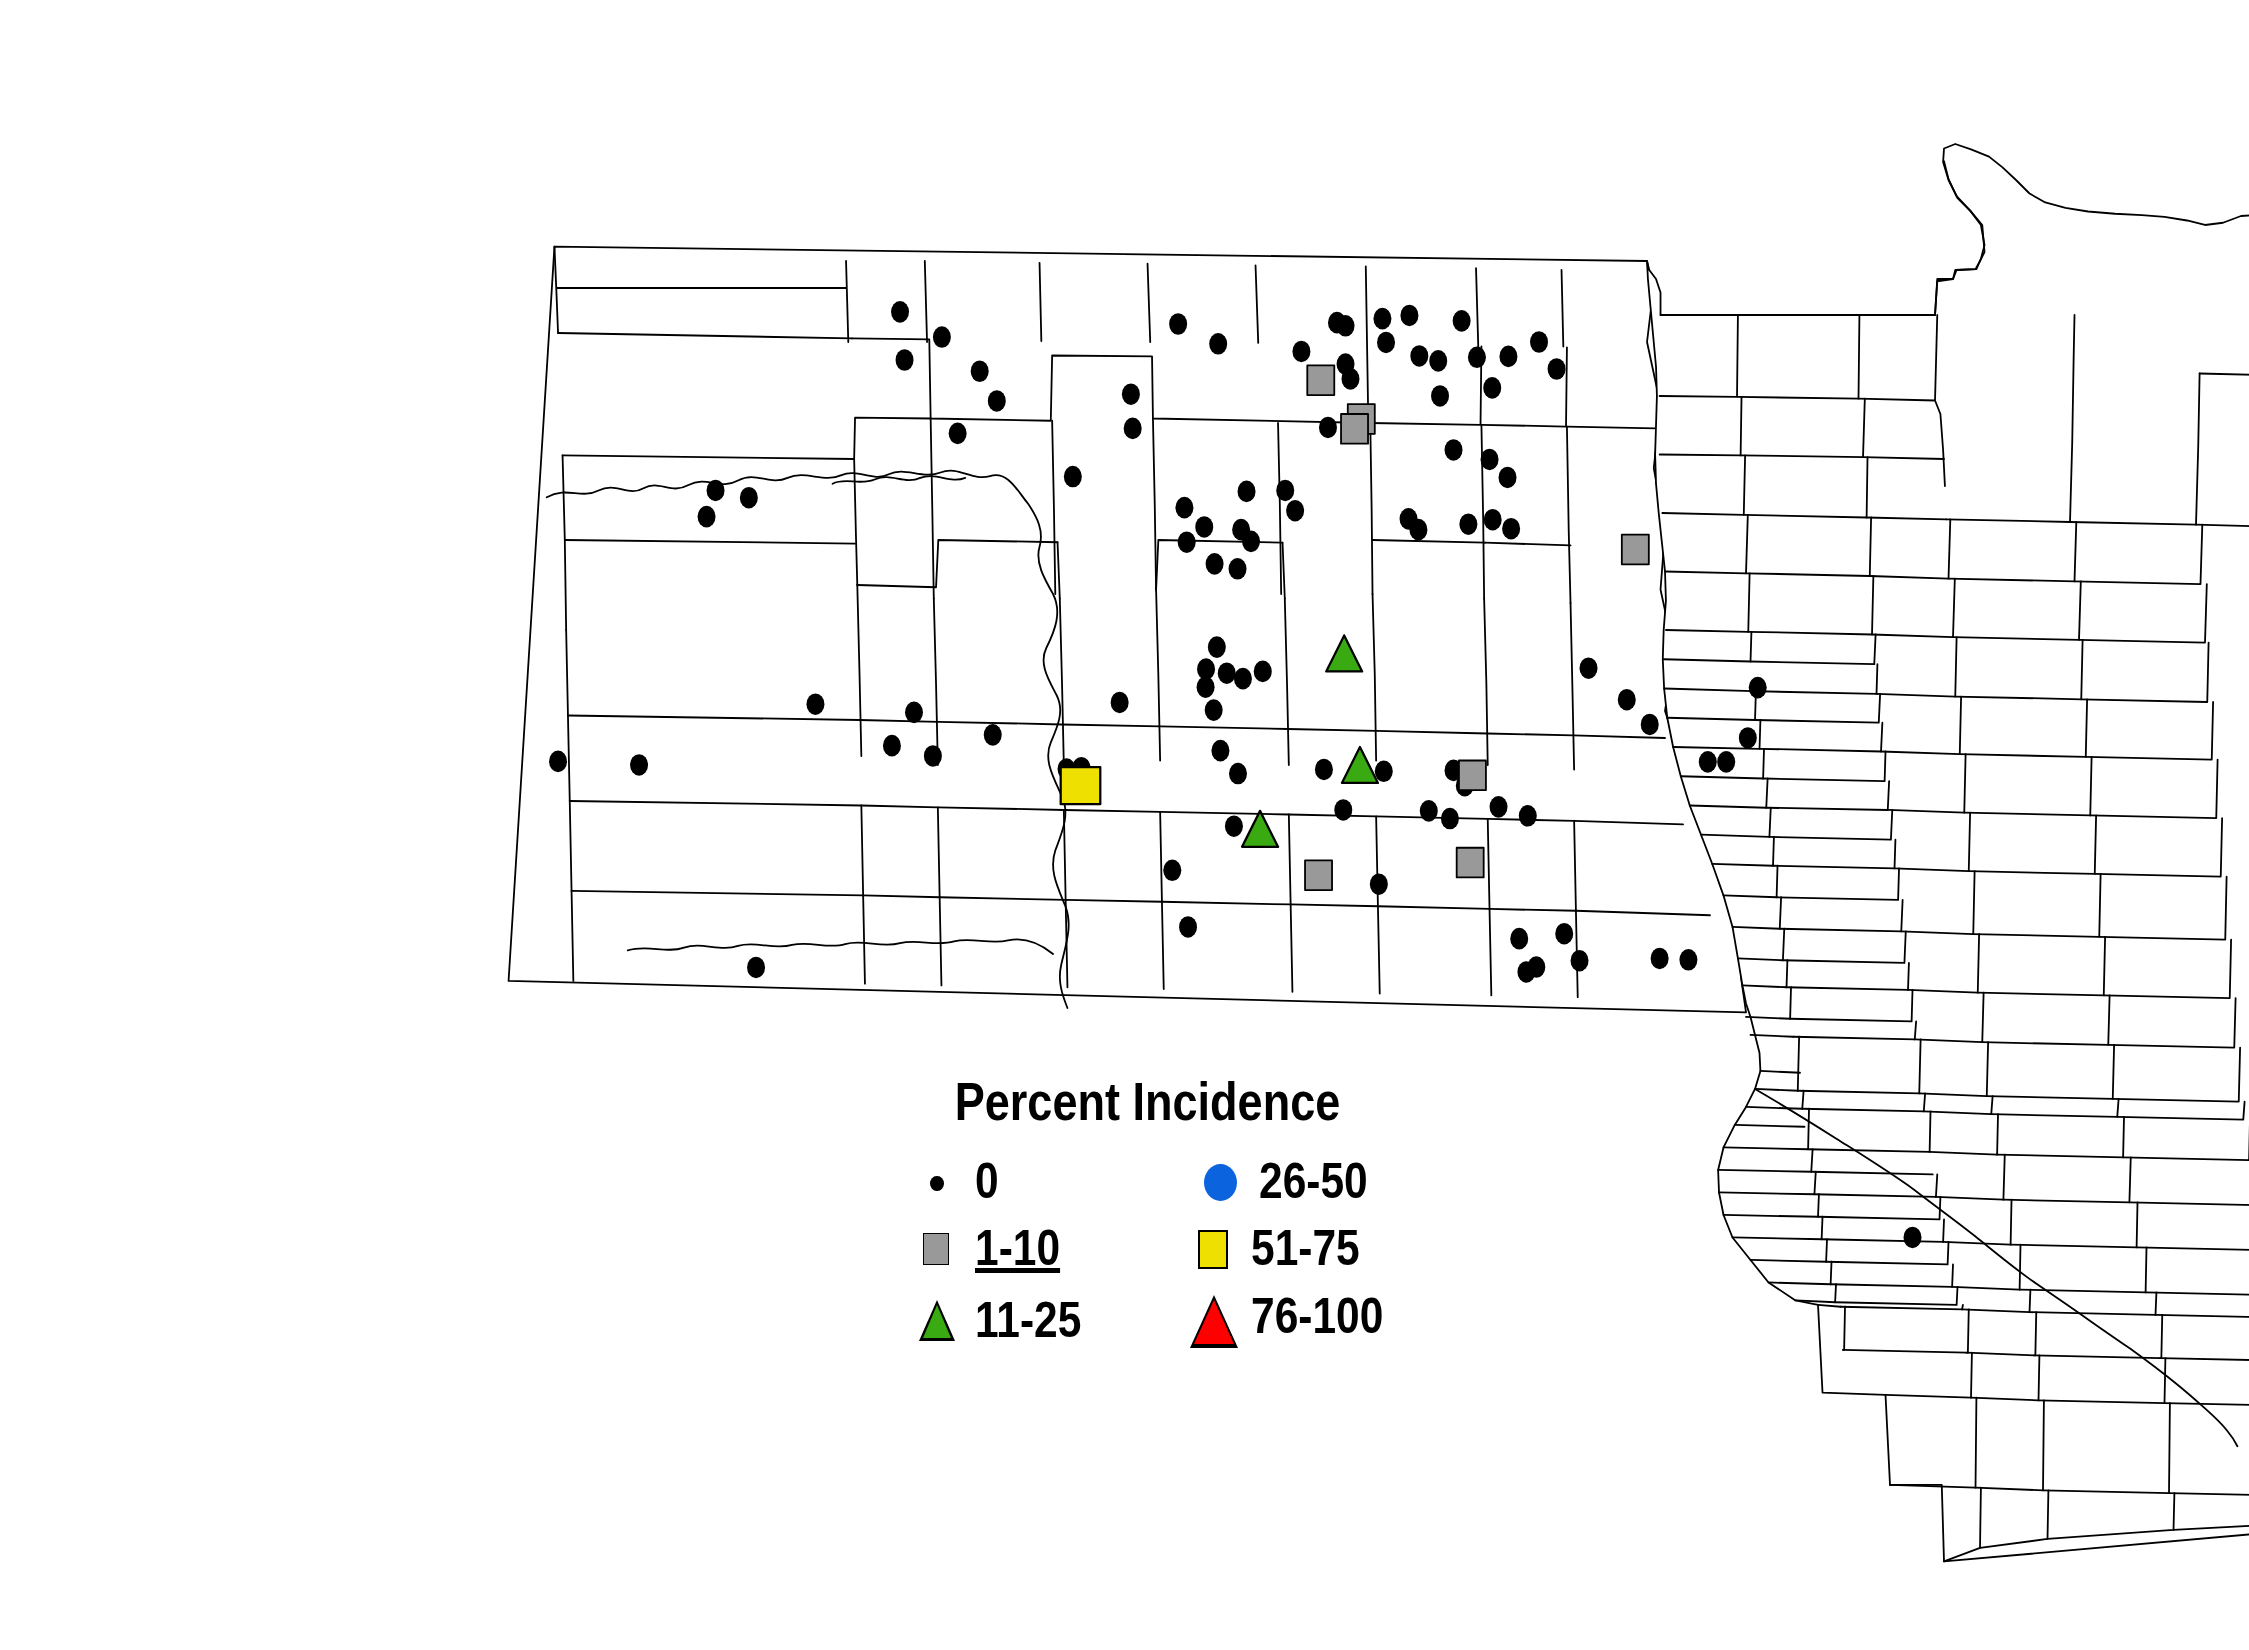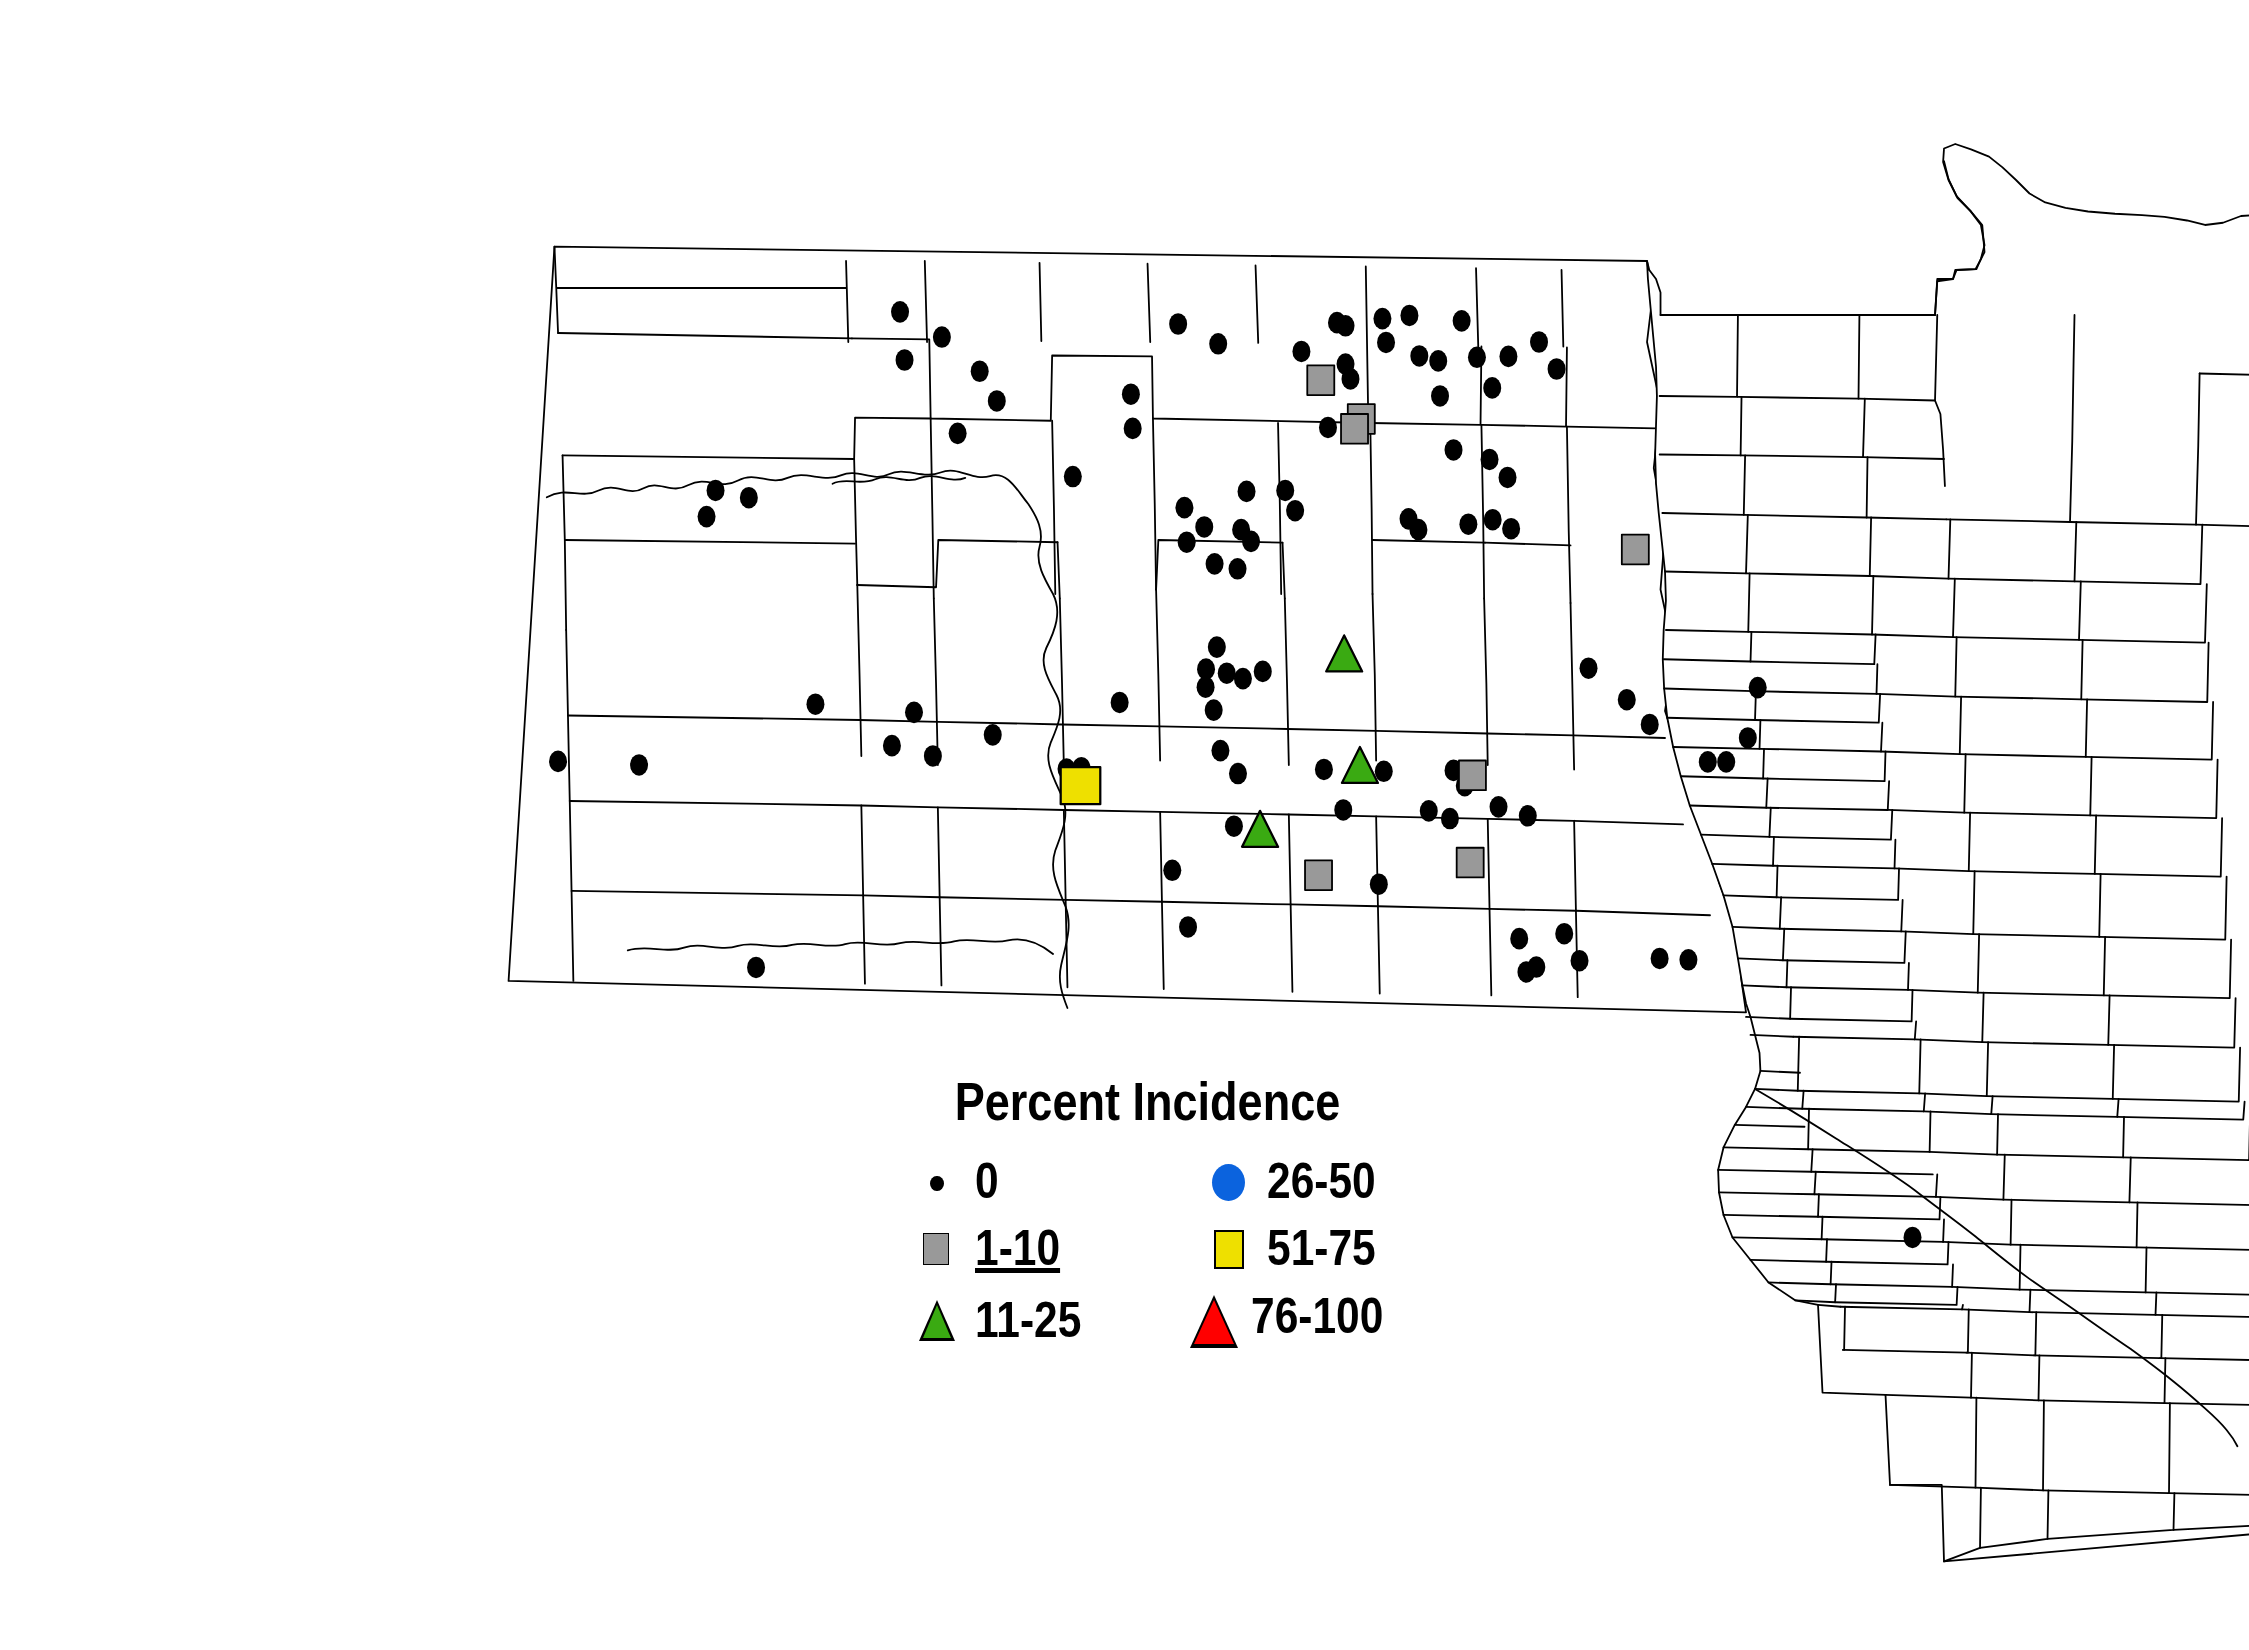--- a/index.html
+++ b/index.html
@@ -498,28 +498,28 @@
       <span class="legend-label">1-10</span>
     </div>
 
     <div class="legend-row" style="left:0px;top:220px;">
       <span class="legend-sym">
           <i class="sym-tri-green"></i>
         </span>
       <span class="legend-label">11-25</span>
     </div>
 
-    <div class="legend-row" style="left:292px;top:81px;">
+    <div class="legend-row" style="left:284px;top:81px;">
       <span class="legend-sym">
           <i class="sym-circle"></i>
         </span>
       <span class="legend-label">26-50</span>
     </div>
 
-    <div class="legend-row" style="left:292px;top:148px;">
+    <div class="legend-row" style="left:276px;top:148px;">
       <span class="legend-sym">
           <i class="sym-square-yellow"></i>
         </span>
       <span class="legend-label">51-75</span>
     </div>
 
     <div class="legend-row" style="left:276px;top:216px;align-items:flex-end;">
       <span class="legend-sym">
           <i class="sym-tri-red"></i>
         </span>

